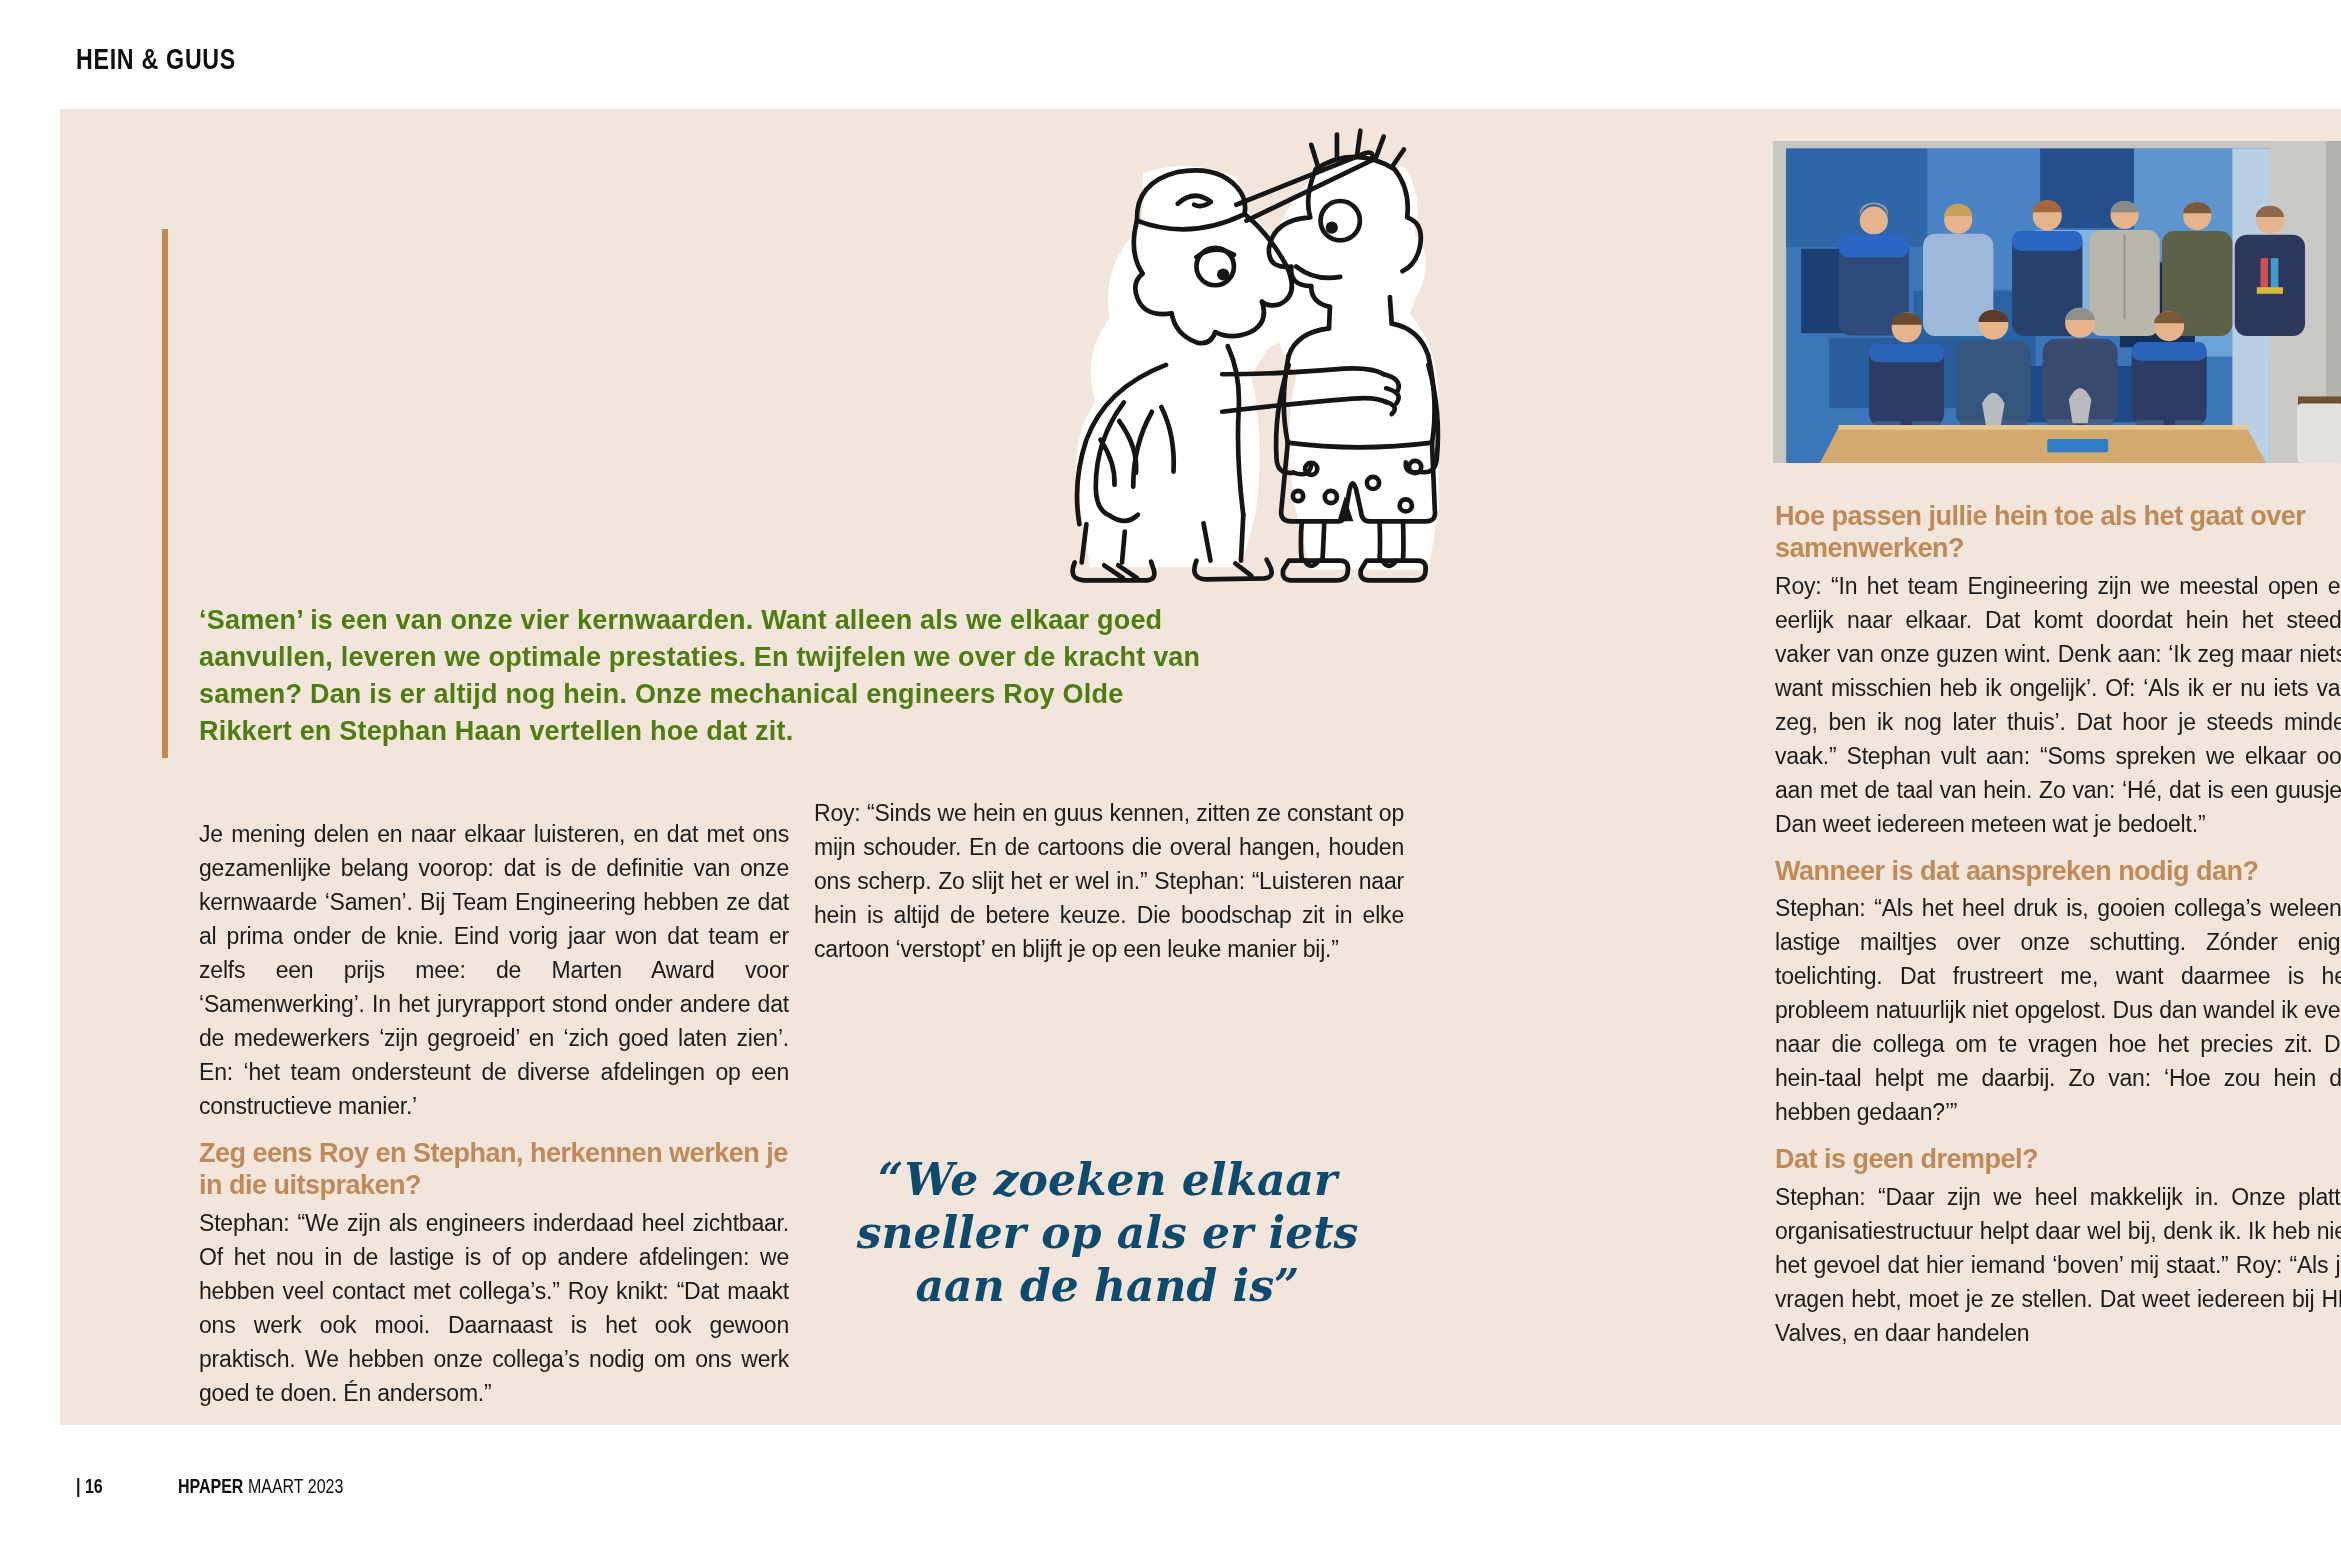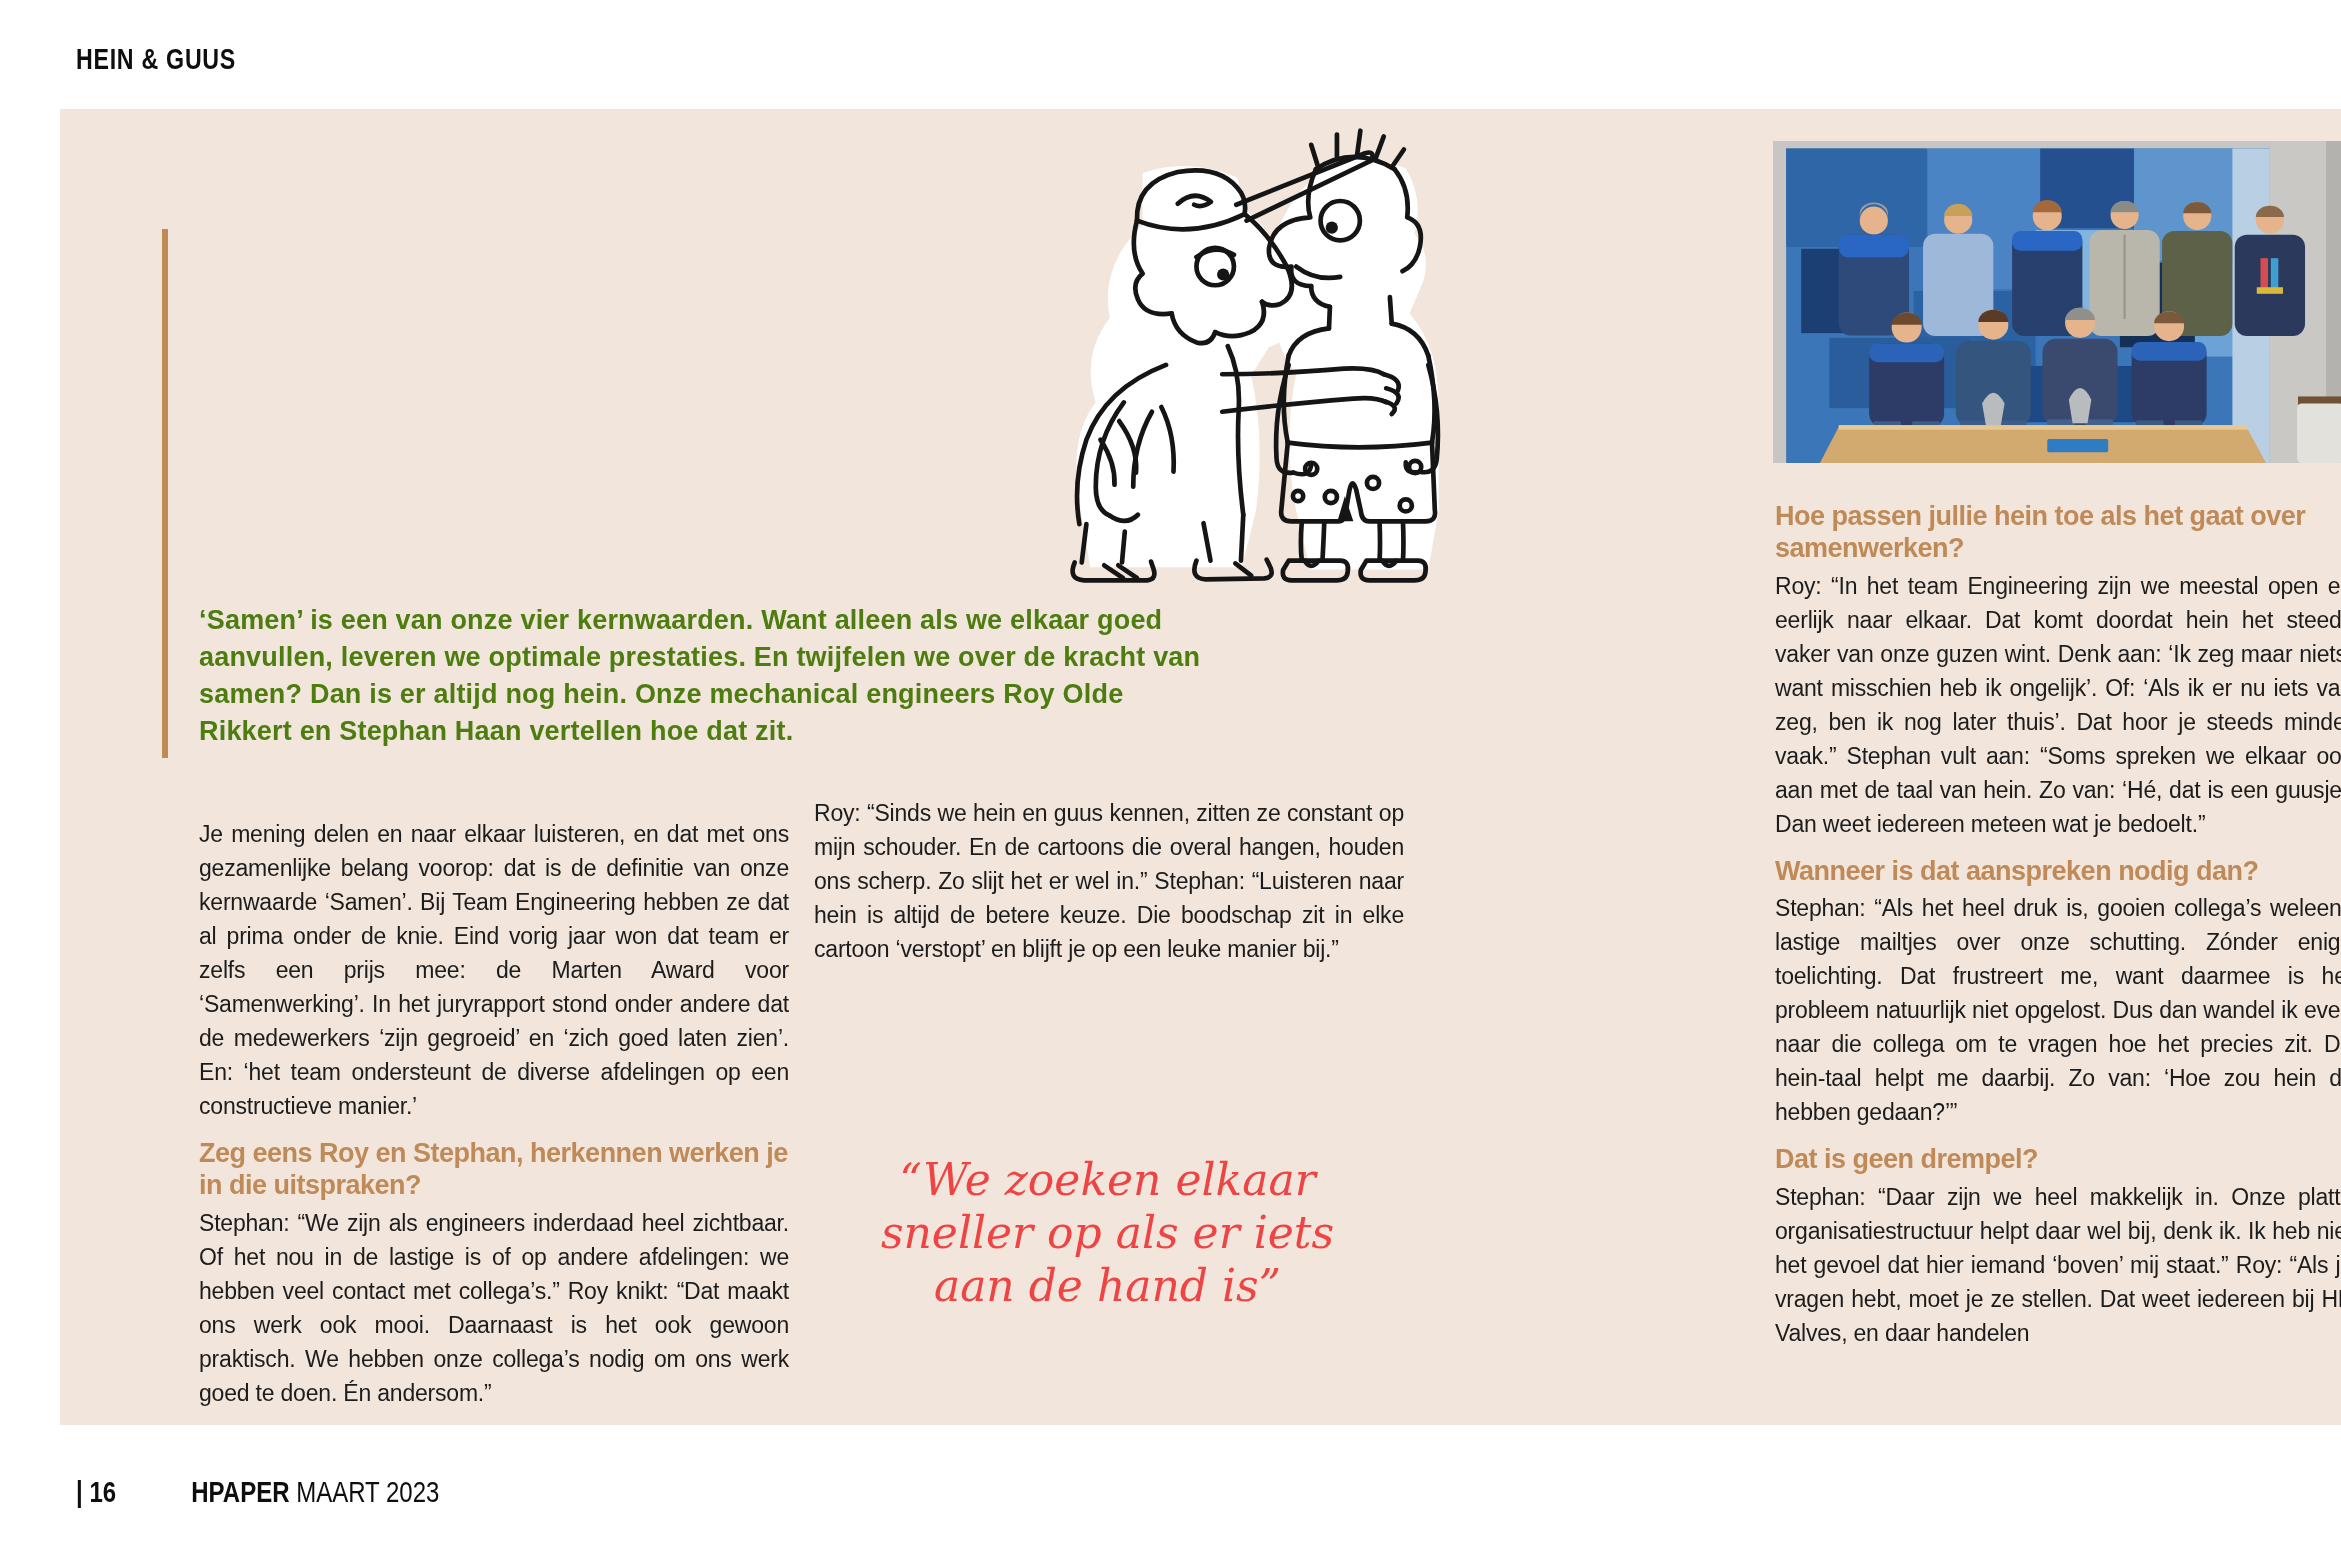--- a/index.html
+++ b/index.html
@@ -13,24 +13,24 @@
          color:#2b2d3a;letter-spacing:-1.9px;white-space:pre-line;}
   .rule{position:absolute;left:162px;top:229px;width:6px;height:529px;background:#c08b52;}
   .intro{position:absolute;left:199px;top:602px;width:1007px;font-size:27px;line-height:37px;
          font-weight:bold;color:#4d7c0f;letter-spacing:0.2px;}
   .col{position:absolute;font-size:23px;line-height:34px;letter-spacing:-0.2px;text-align:justify;}
   .col p{margin:0 0 0 0;}
   .qhead{font-size:27px;line-height:32px;font-weight:bold;color:#bf8a57;letter-spacing:-0.5px;
          text-align:left;margin:14px 0 4.7px 0;}
   .qhead.first{margin-top:0;}
   .pullquote{position:absolute;left:838px;top:1153px;width:539px;text-align:center;
-             font-family:"DejaVu Serif", serif;font-style:italic;font-weight:normal;
-             font-size:44px;line-height:53px;color:#ef4444;}
+             font-family:"DejaVu Serif", serif;font-style:italic;font-weight:bold;
+             font-size:44px;line-height:53px;color:#0c4a6e;}
   .photo{position:absolute;overflow:hidden;}
-  .footer{position:absolute;top:1475px;font-size:30px;color:#0e0e0e;white-space:nowrap;}
+  .footer{position:absolute;top:1475px;font-size:20px;color:#0e0e0e;white-space:nowrap;}
   .footer .inner{transform:scaleX(.8);transform-origin:left top;display:inline-block;}
   .pnum{font-weight:bold;}
   .mag{font-weight:bold;margin-left:94px;}
   .issue{font-weight:normal;}
   svg{display:block;}
 </style>
 </head>
 <body>
 
 <div id="spread">

